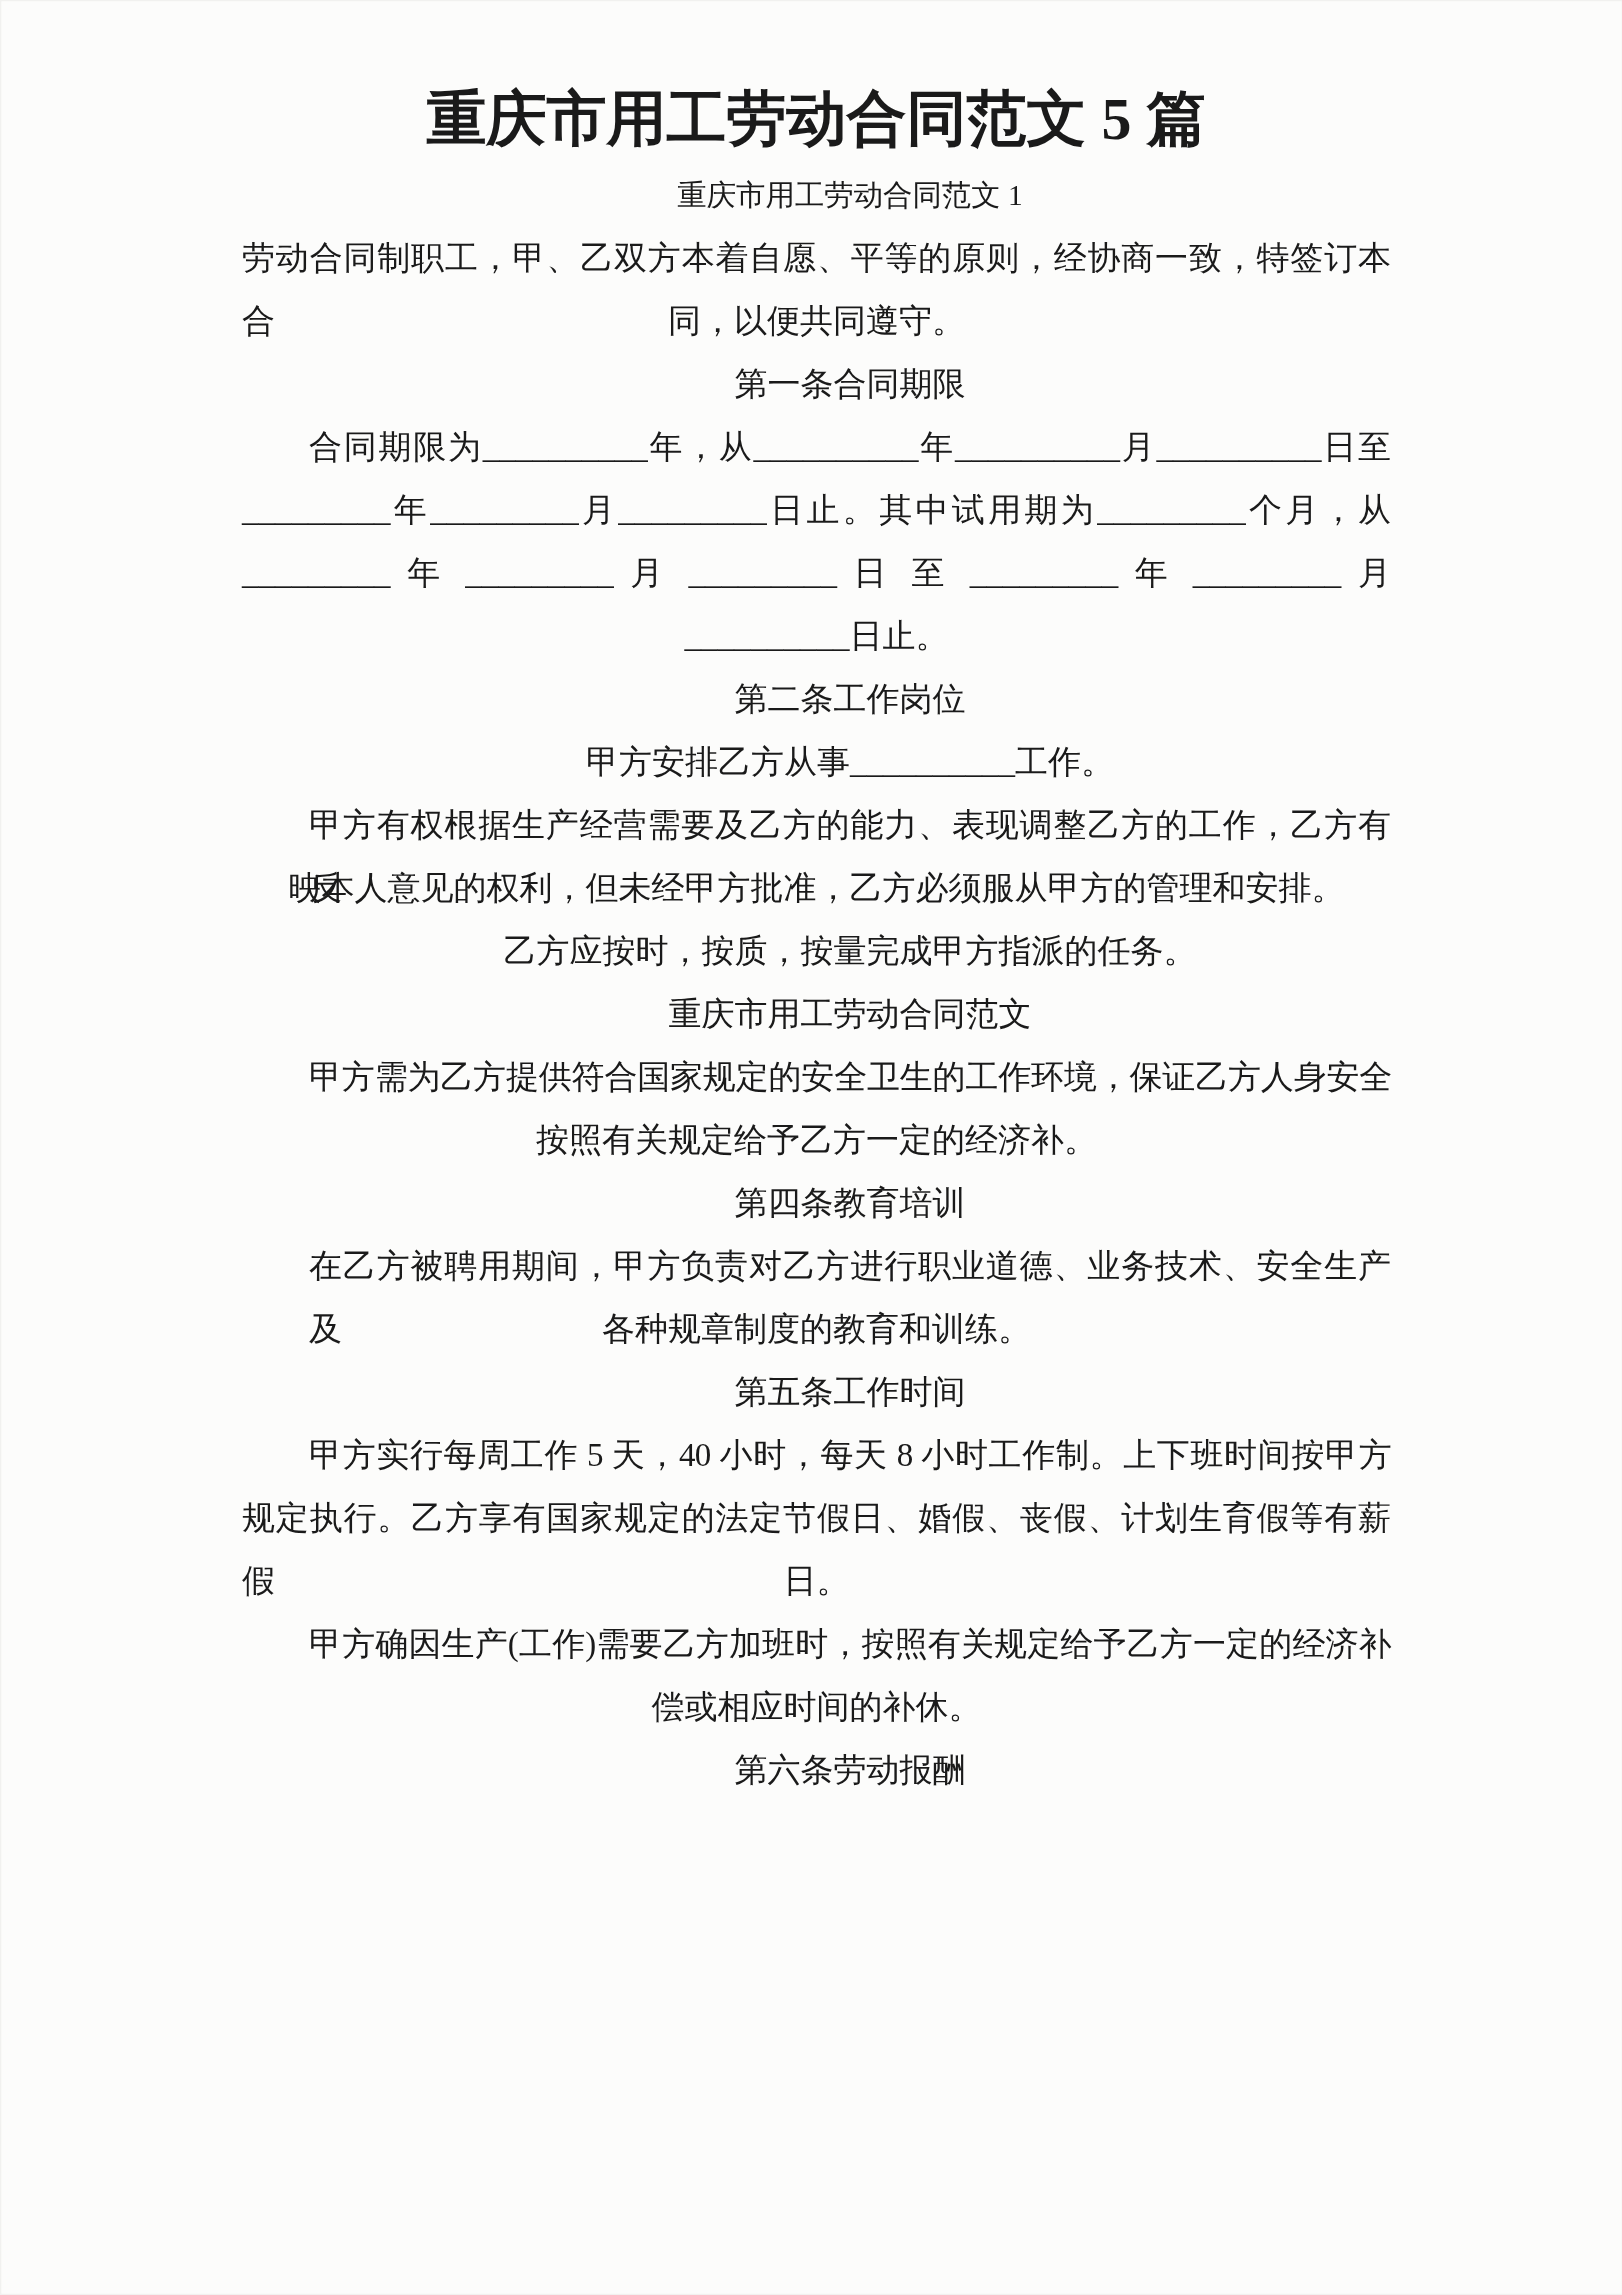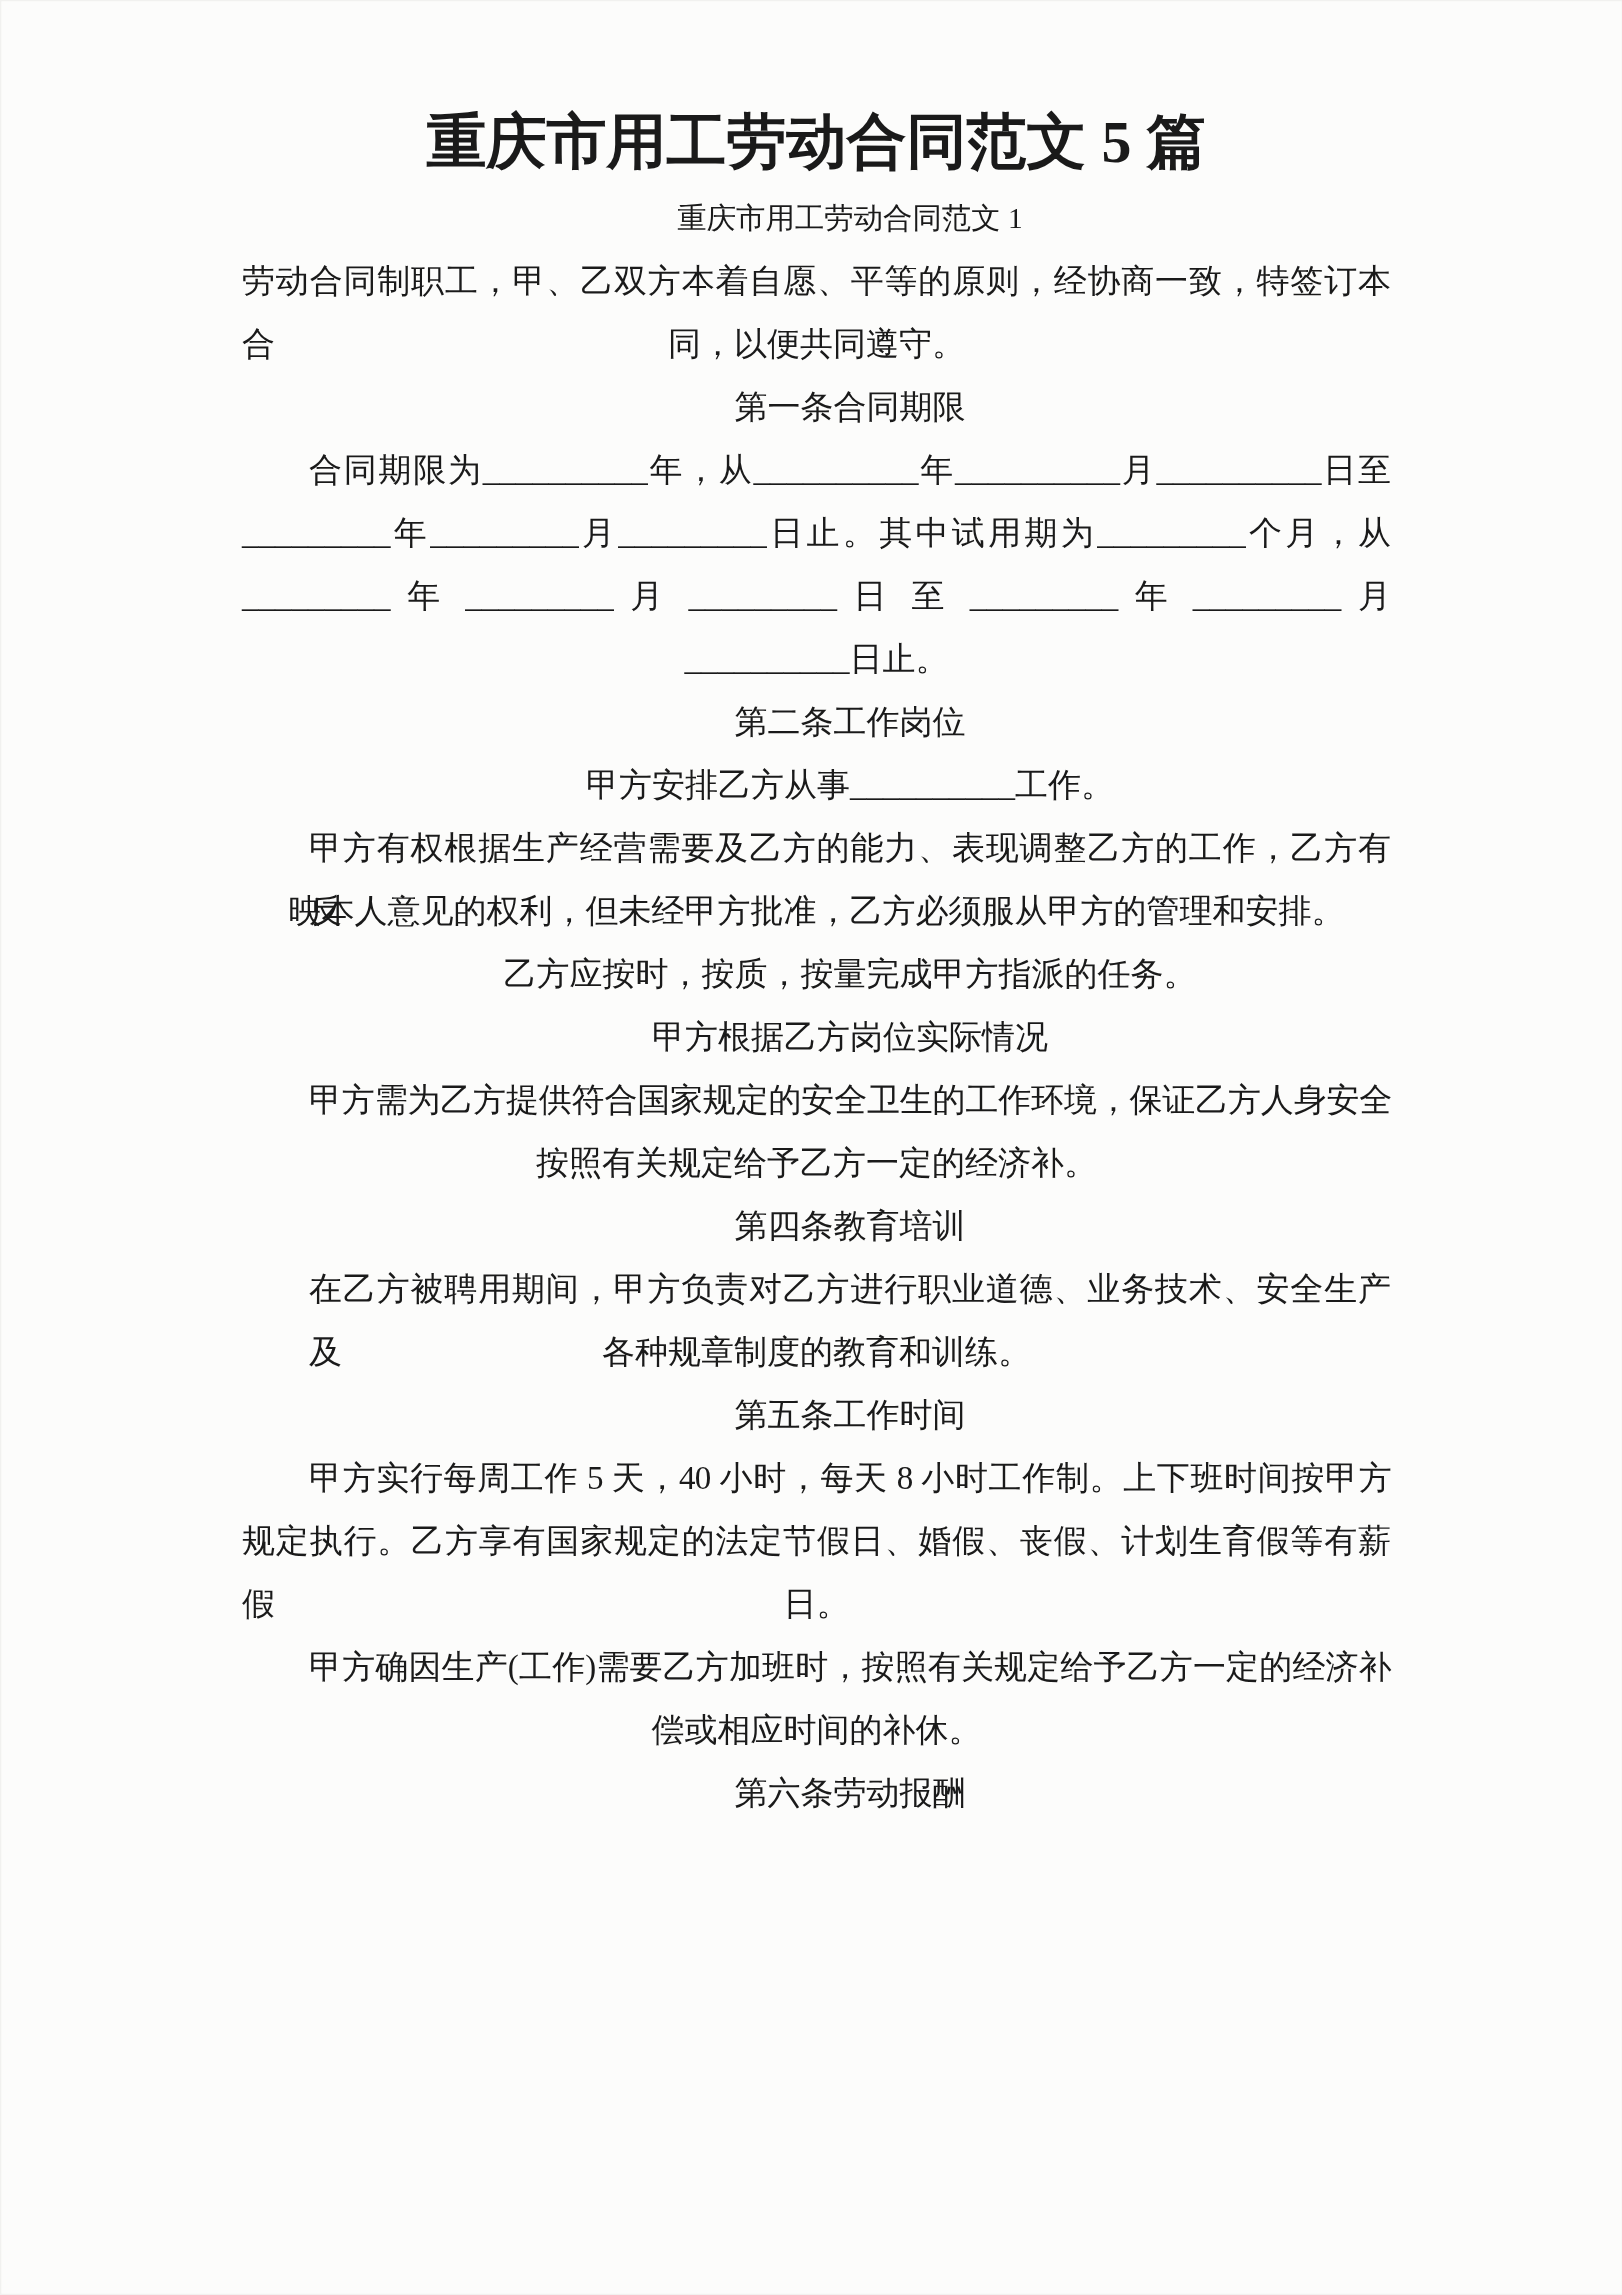--- a/index.html
+++ b/index.html
@@ -8,21 +8,21 @@
     background: #fbfbfa;
   }
   .page {
     position: relative;
     width: 1623px;
     height: 2295px;
     box-sizing: border-box;
     background: #fcfcfb;
     color: #1a1a1a;
     font-family: "Liberation Serif", "DejaVu Serif", serif;
-    padding: 111px 232px 0 242px;
+    padding: 88px 232px 0 242px;
     overflow: hidden;
     box-shadow: inset 0 0 0 1.3px #f1f1ef;
   }
   .title {
     font-size: 60px;
     line-height: 63px;
     font-weight: 700;
     text-align: center;
     white-space: nowrap;
   }
@@ -57,21 +57,21 @@
     <div class="ln indent">第一条合同期限</div>
     <div class="ln indent fill">合同期限为__________年，从__________年__________月__________日至</div>
     <div class="ln fill">_________年_________月_________日止。其中试用期为_________个月，从</div>
     <div class="ln fill">_________ 年 _________ 月 _________ 日 至 _________ 年 _________ 月</div>
     <div class="ln">__________日止。</div>
     <div class="ln indent">第二条工作岗位</div>
     <div class="ln indent">甲方安排乙方从事__________工作。</div>
     <div class="ln indent fill">甲方有权根据生产经营需要及乙方的能力、表现调整乙方的工作，乙方有反</div>
     <div class="ln">映本人意见的权利，但未经甲方批准，乙方必须服从甲方的管理和安排。</div>
     <div class="ln indent">乙方应按时，按质，按量完成甲方指派的任务。</div>
-    <div class="ln indent">甲方根据乙方岗位实际情况</div>
+    <div class="ln indent">重庆市用工劳动合同范文</div>
     <div class="ln indent fill t2">甲方需为乙方提供符合国家规定的安全卫生的工作环境，保证乙方人身安全</div>
     <div class="ln">按照有关规定给予乙方一定的经济补。</div>
     <div class="ln indent">第四条教育培训</div>
     <div class="ln indent fill">在乙方被聘用期间，甲方负责对乙方进行职业道德、业务技术、安全生产及</div>
     <div class="ln">各种规章制度的教育和训练。</div>
     <div class="ln indent">第五条工作时间</div>
     <div class="ln indent fill t1">甲方实行每周工作 5 天，40 小时，每天 8 小时工作制。上下班时间按甲方</div>
     <div class="ln fill">规定执行。乙方享有国家规定的法定节假日、婚假、丧假、计划生育假等有薪假</div>
     <div class="ln">日。</div>
     <div class="ln indent fill t1">甲方确因生产(工作)需要乙方加班时，按照有关规定给予乙方一定的经济补</div>

